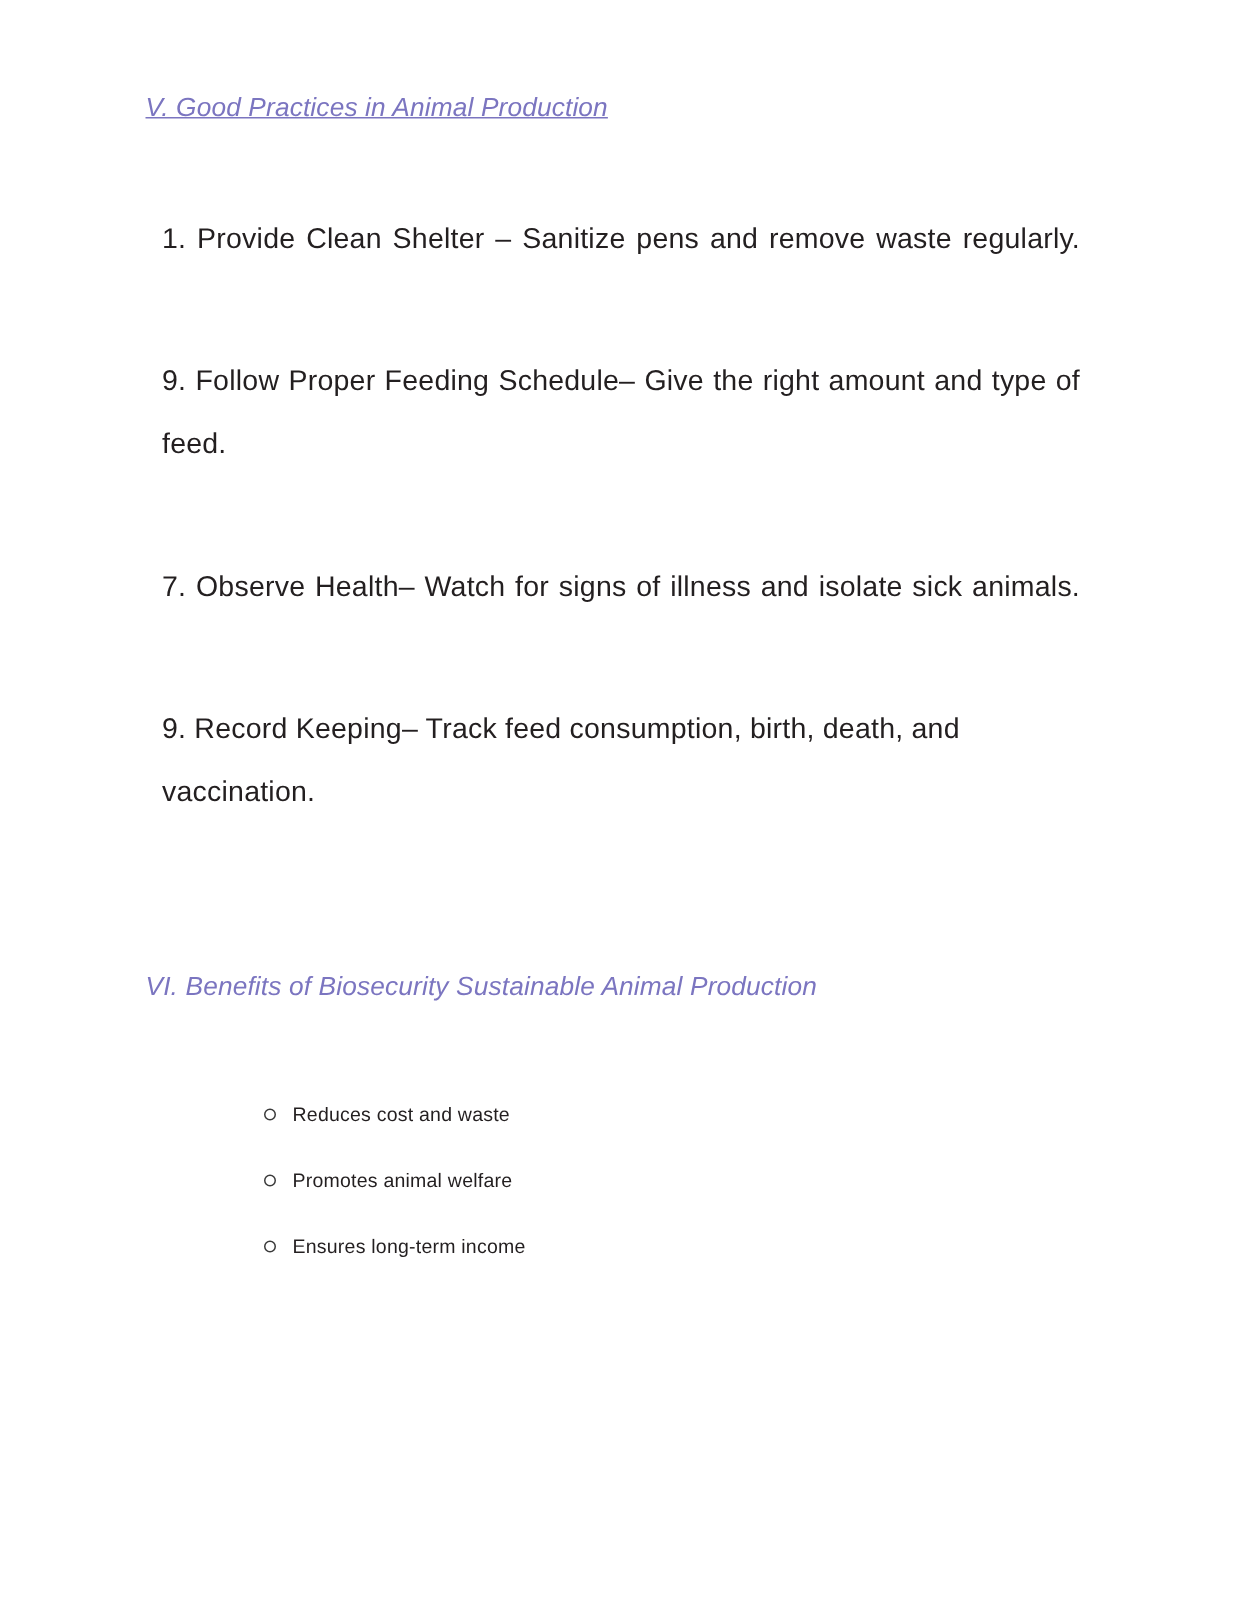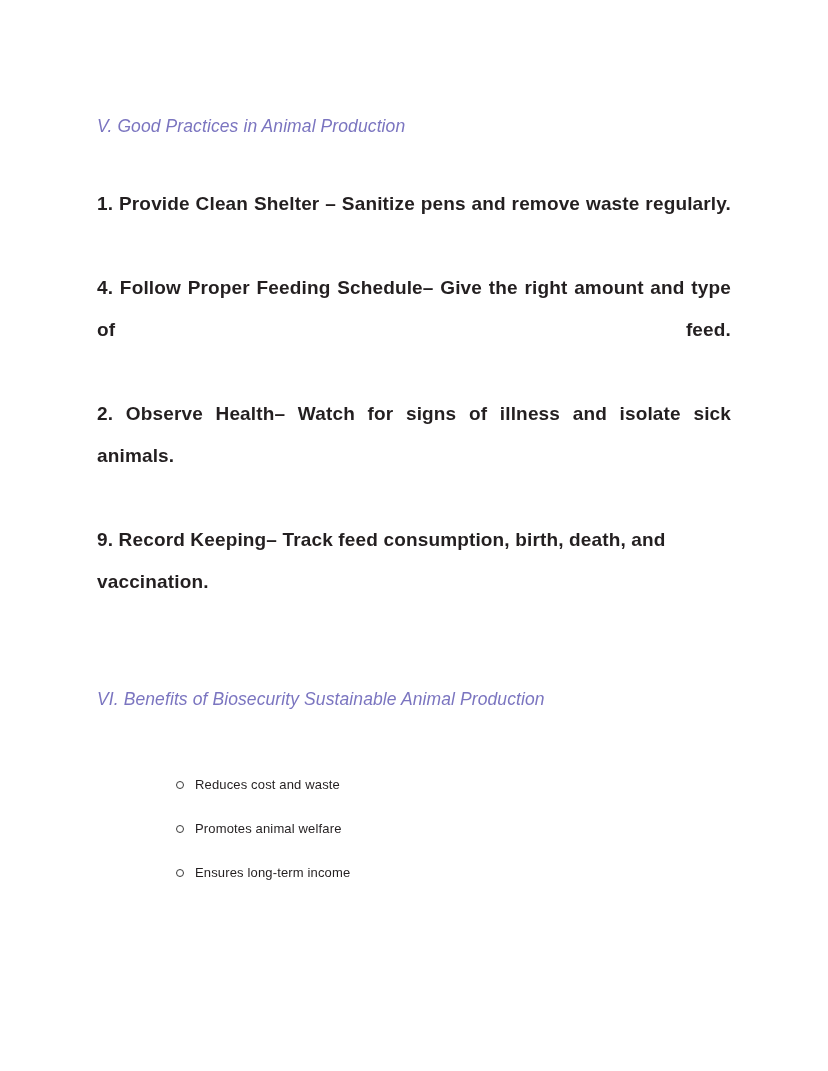--- a/index.html
+++ b/index.html
@@ -34,35 +34,34 @@
   .section-heading {
     font-style: italic;
     font-size: 17.5px;
     line-height: 1.3;
     color: #7b75c0;
     letter-spacing: 0.1px;
     font-weight: 400;
     white-space: nowrap;
   }
 
-  .h-first { margin-top: 115px; }
+  .h-first { margin-top: 60px; text-decoration: underline; }
   .h-second { margin-top: 0; }
 
   .body-block {
     font-size: 19px;
     line-height: 42px;
     color: #231f20;
     text-align: justify;
     text-justify: inter-word;
     letter-spacing: 0.15px;
   }
   .body-block p {
-    margin: 0;
+    margin: 11px;
     text-align: justify;
-    font-weight: bold;
   }
   .body-block p:last-child {
     text-align: left;
   }
   
   .num-item {
     margin: 0;
     text-align: justify;
   }
   .num-item::after {
@@ -113,22 +112,22 @@
 
 <div class="page">
   <div class="content">
 
     <div class="section-heading h-first">V. Good Practices in Animal Production</div>
 
     <div class="gap-after-heading-1"></div>
 
     <div class="body-block">
       <p class="num-item">1. Provide Clean Shelter – Sanitize pens and remove waste regularly.</p>
-      <p class="num-item">4. Follow Proper Feeding Schedule– Give the right amount and type of feed.</p>
-      <p class="num-item">2. Observe Health– Watch for signs of illness and isolate sick animals.</p>
+      <p class="num-item">9. Follow Proper Feeding Schedule– Give the right amount and type of feed.</p>
+      <p class="num-item">7. Observe Health– Watch for signs of illness and isolate sick animals.</p>
       <p class="num-item">9. Record Keeping– Track feed consumption, birth, death, and vaccination.</p>
     </div>
 
     <div class="gap-before-heading-2"></div>
 
     <div class="section-heading h-second">VI. Benefits of Biosecurity Sustainable Animal Production</div>
 
     <div class="gap-after-heading-2"></div>
 
     <ul class="benefits-list">

